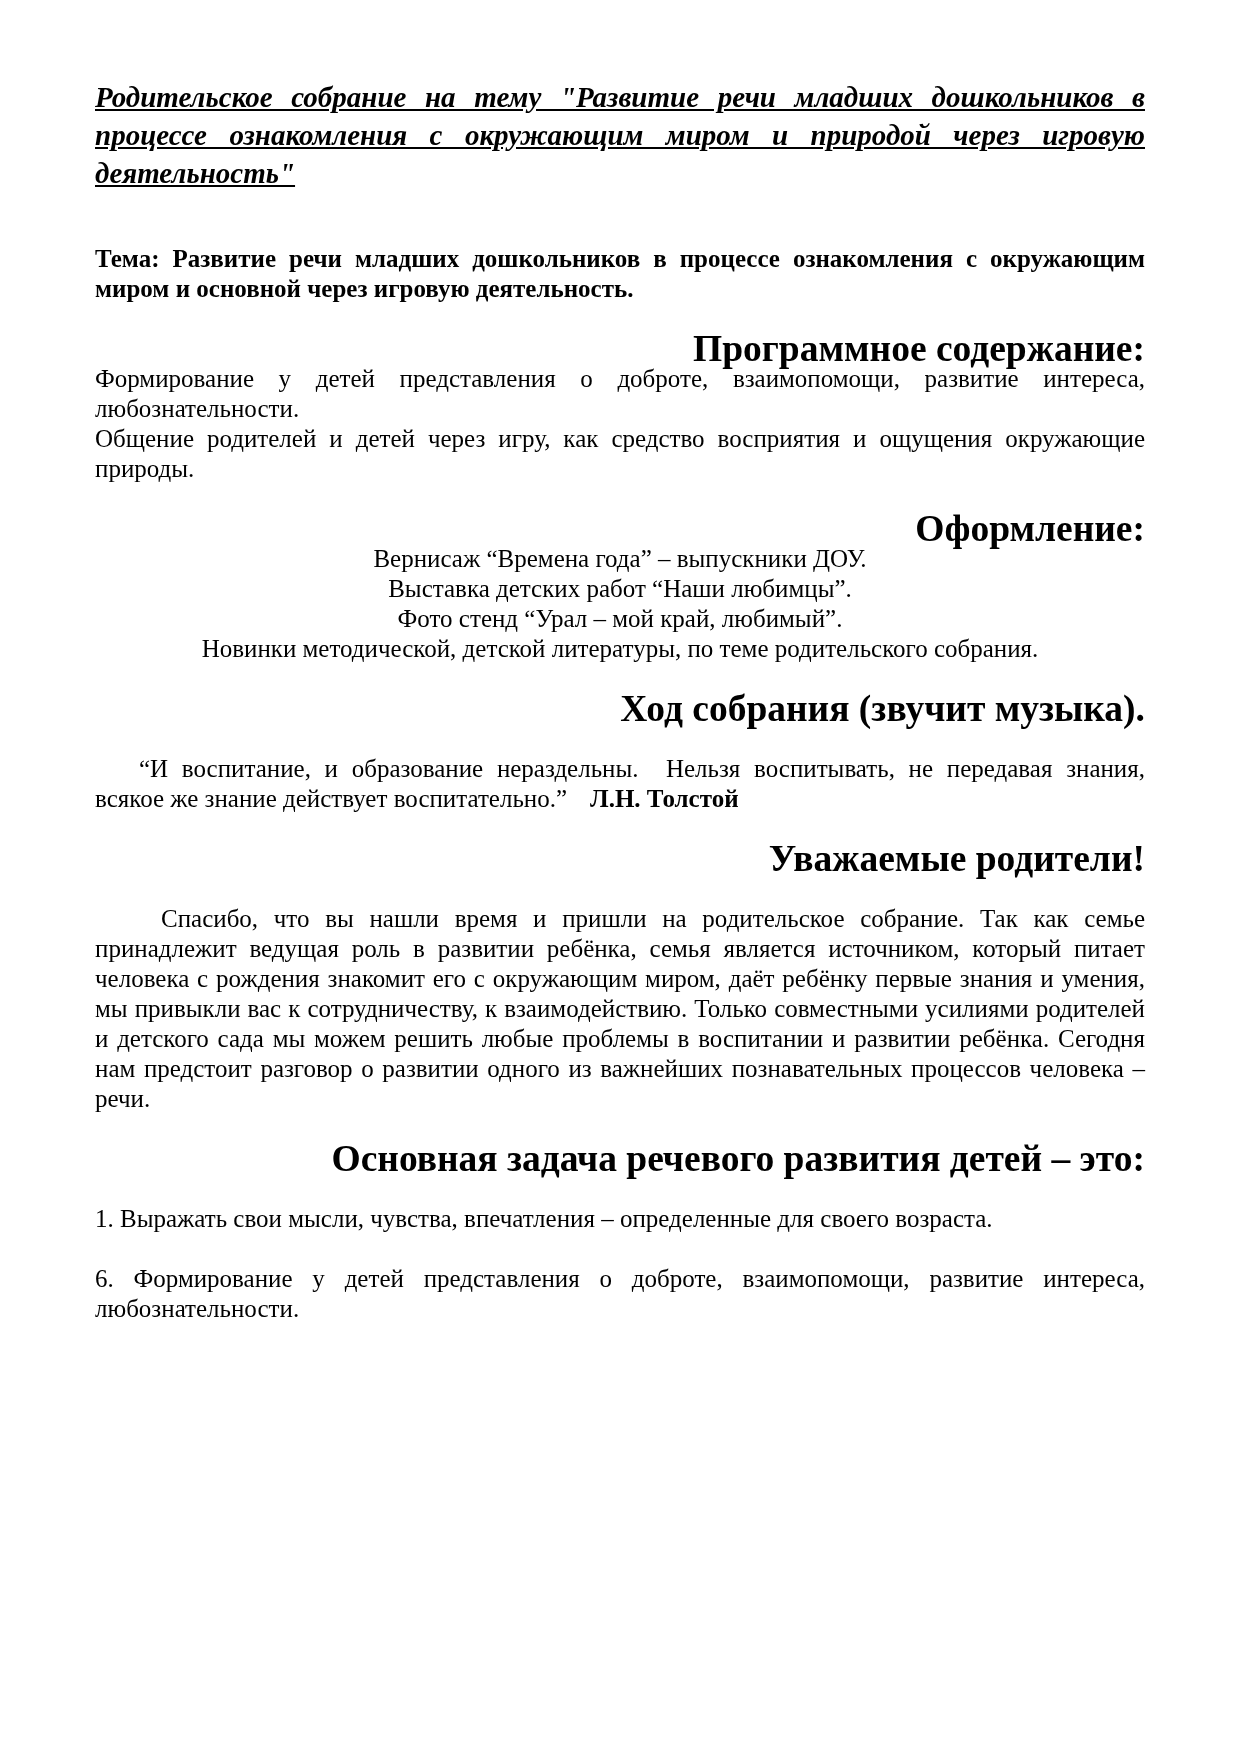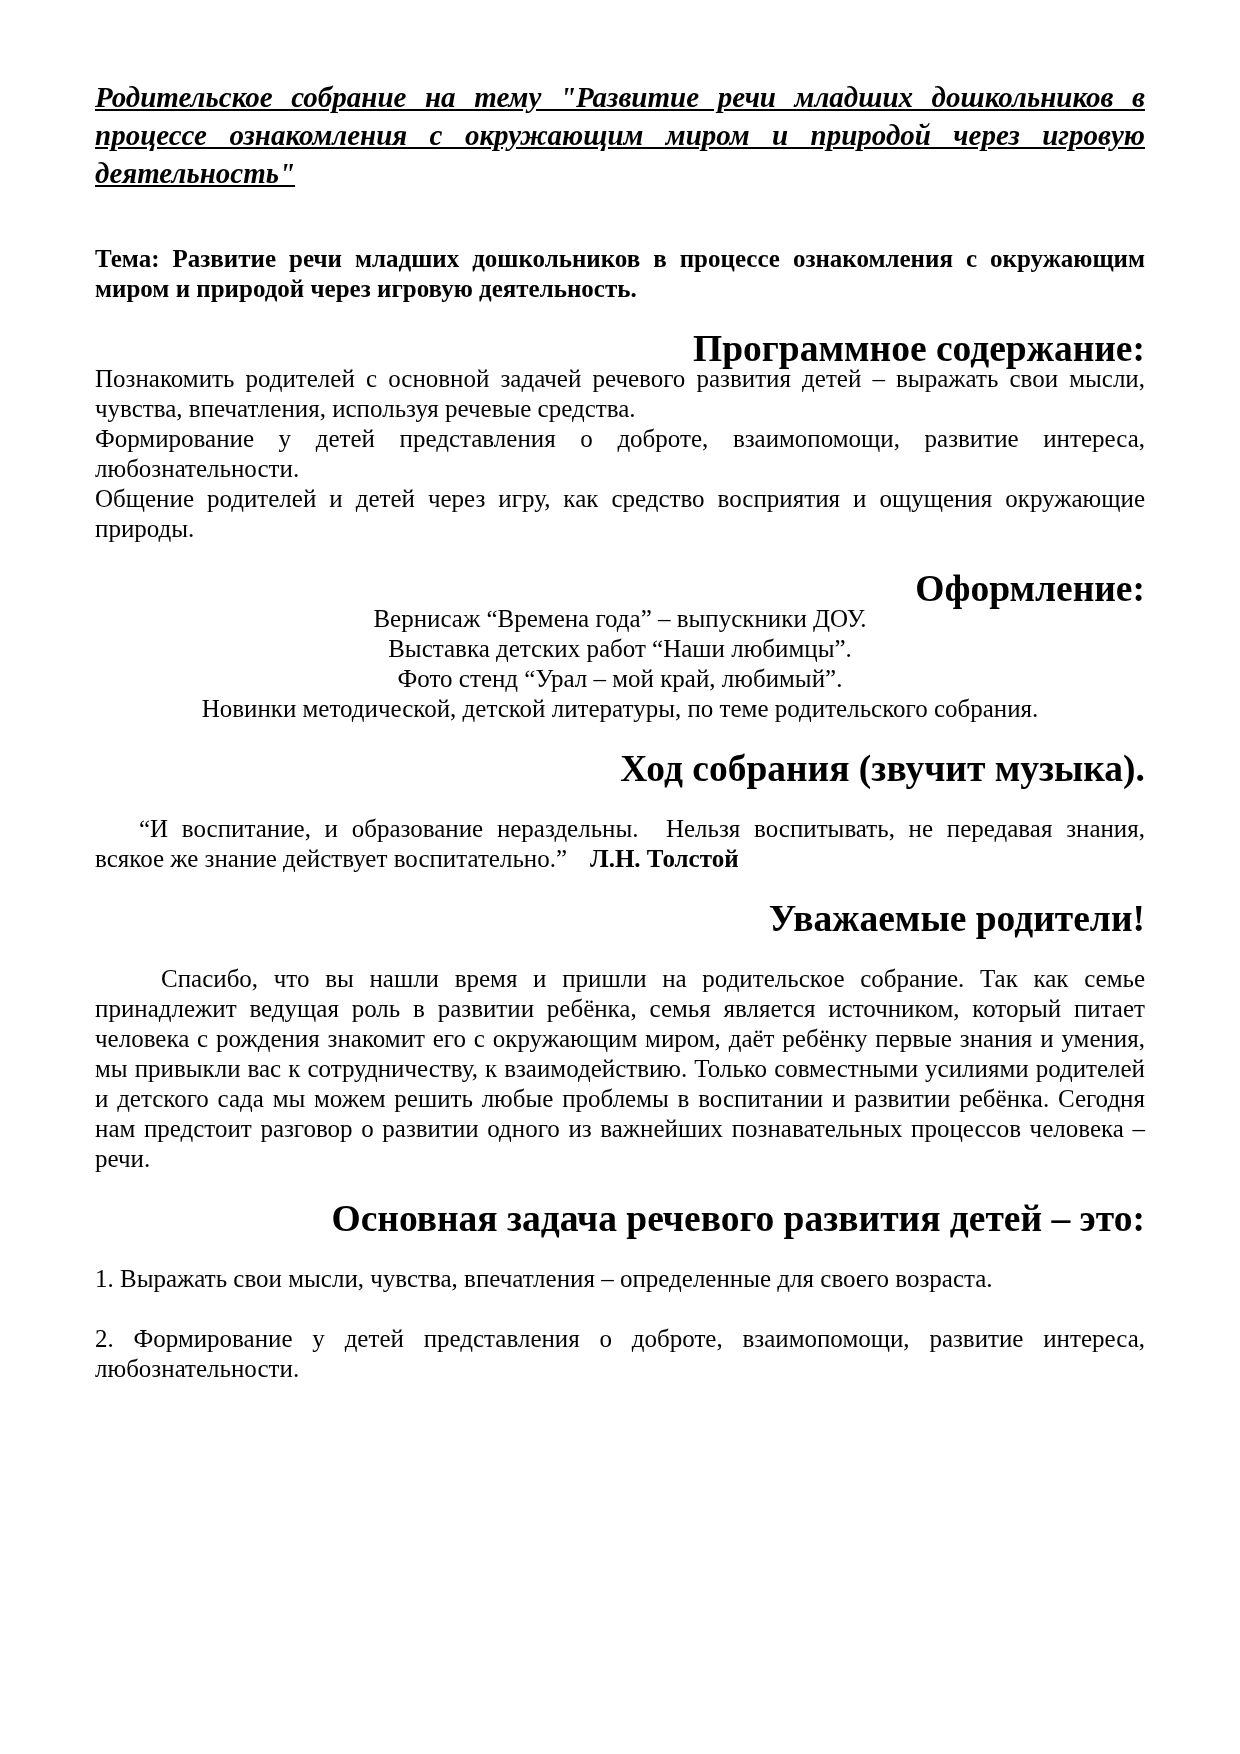--- a/index.html
+++ b/index.html
@@ -43,38 +43,37 @@
     white-space: nowrap;
   }
 </style>
 </head>
 <body>
 
 <div class="page">
 
   <h1 class="title">Родительское собрание на тему  "Развитие речи младших дошкольников в процессе ознакомления с окружающим миром и природой через игровую деятельность"</h1>
 
-  <p class="block after-title bold just">Тема: Развитие речи младших дошкольников в процессе ознакомления с окружающим миром и природой через игровую деятельность.</p>
+  <p class="block after-title bold just">Тема: Развитие речи младших дошкольников в процессе ознакомления с окружающим миром и основной через игровую деятельность.</p>
 
   <h2 class="block bold">Программное содержание:</h2>
-  <p class="flow just">Познакомить родителей с основной задачей речевого развития детей – выражать свои мысли, чувства, впечатления, используя речевые средства.</p>
   <p class="flow just">Формирование у детей представления о доброте, взаимопомощи, развитие интереса, любознательности.</p>
   <p class="flow just">Общение родителей и детей через игру, как средство восприятия и ощущения окружающие природы.</p>
 
   <h2 class="block bold">Оформление:</h2>
   <p class="flow">Вернисаж “Времена года” – выпускники ДОУ.</p>
   <p class="flow">Выставка детских работ “Наши любимцы”.</p>
   <p class="flow">Фото стенд “Урал – мой край, любимый”.</p>
   <p class="flow">Новинки методической, детской литературы, по теме родительского собрания.</p>
 
   <h2 class="block bold">Ход собрания (звучит музыка).</h2>
 
   <p class="block just"><span class="quote-text">“И воспитание, и образование нераздельны.  Нельзя воспитывать, не передавая знания, всякое же знание действует воспитательно.”</span><span class="quote-author">Л.Н. Толстой</span></p>
 
   <h2 class="block bold underline">Уважаемые родители!</h2>
 
   <p class="block just indent">Спасибо, что вы нашли время и пришли на родительское собрание. Так как семье принадлежит ведущая роль в развитии ребёнка, семья является источником, который питает человека с рождения знакомит его с окружающим миром, даёт ребёнку первые знания и умения, мы привыкли вас к сотрудничеству, к взаимодействию. Только совместными усилиями родителей и детского сада мы можем решить любые проблемы в воспитании и развитии ребёнка. Сегодня нам предстоит разговор о развитии одного из важнейших познавательных процессов человека – речи.</p>
 
   <h2 class="block bold">Основная задача речевого развития детей – это:</h2>
   <p class="block just">1. Выражать свои мысли, чувства, впечатления – определенные для своего возраста.</p>
-  <p class="block just">2. Формирование у детей представления о доброте, взаимопомощи, развитие интереса, любознательности.</p>
+  <p class="block just">6. Формирование у детей представления о доброте, взаимопомощи, развитие интереса, любознательности.</p>
 
 </div>
 
 </body></html>

